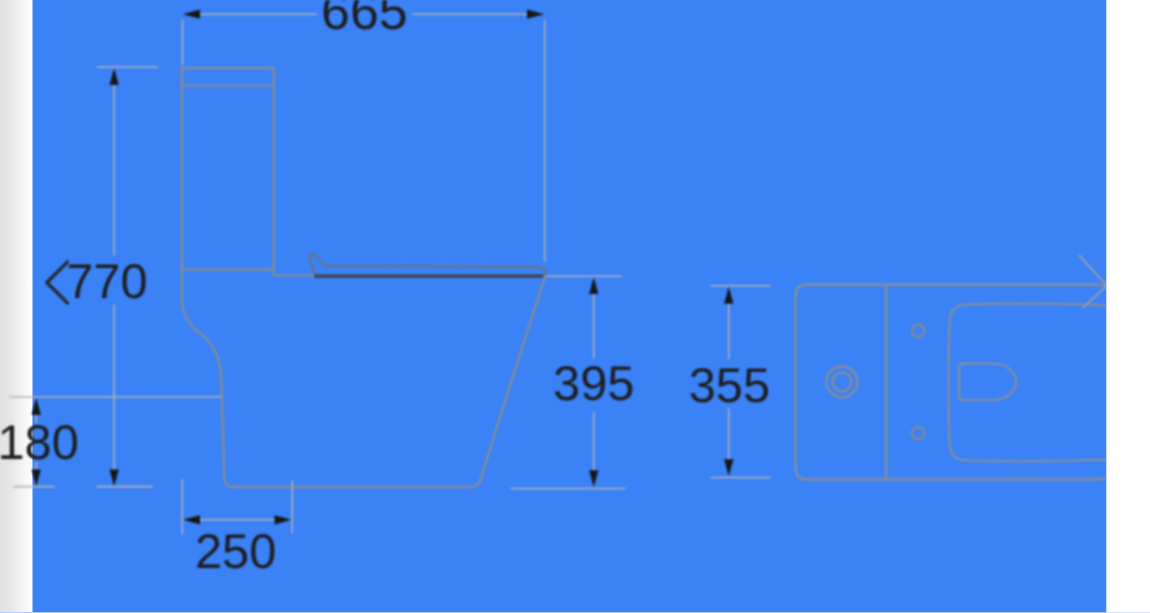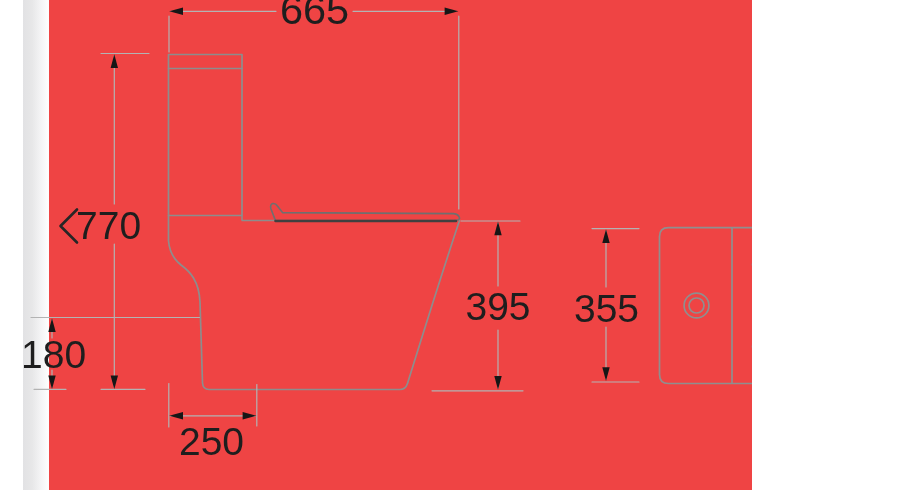--- a/index.html
+++ b/index.html
@@ -1,16 +1,16 @@
 <!DOCTYPE html>
 <html><head>
 <meta charset="utf-8">
 <style>
   html,body{margin:0;padding:0;background:#ffffff;}
-  #stage{position:relative;width:729px;height:490px;overflow:hidden;background:#ef4444;margin-left:23px;}
+  #stage{position:relative;width:885px;height:490px;overflow:hidden;background:#3b82f6;}
   svg{position:absolute;left:0;top:0;filter:blur(0.7px);}
   text{font-family:"Liberation Sans",sans-serif;fill:#1e1e1e;}
 </style>
 </head>
 <body>
 <div id="stage">
 
 <div style="position:absolute;left:0;top:0;width:26px;height:490px;background:linear-gradient(90deg,#e2e2e4 0px,#e7e7e8 9px,#f3f3f4 17px,#fcfcfc 24px,#fdfdfd 26px);"></div>
 <svg width="920" height="490" viewBox="0 0 920 490">
   <g fill="none" stroke-linecap="round" stroke-linejoin="round">

